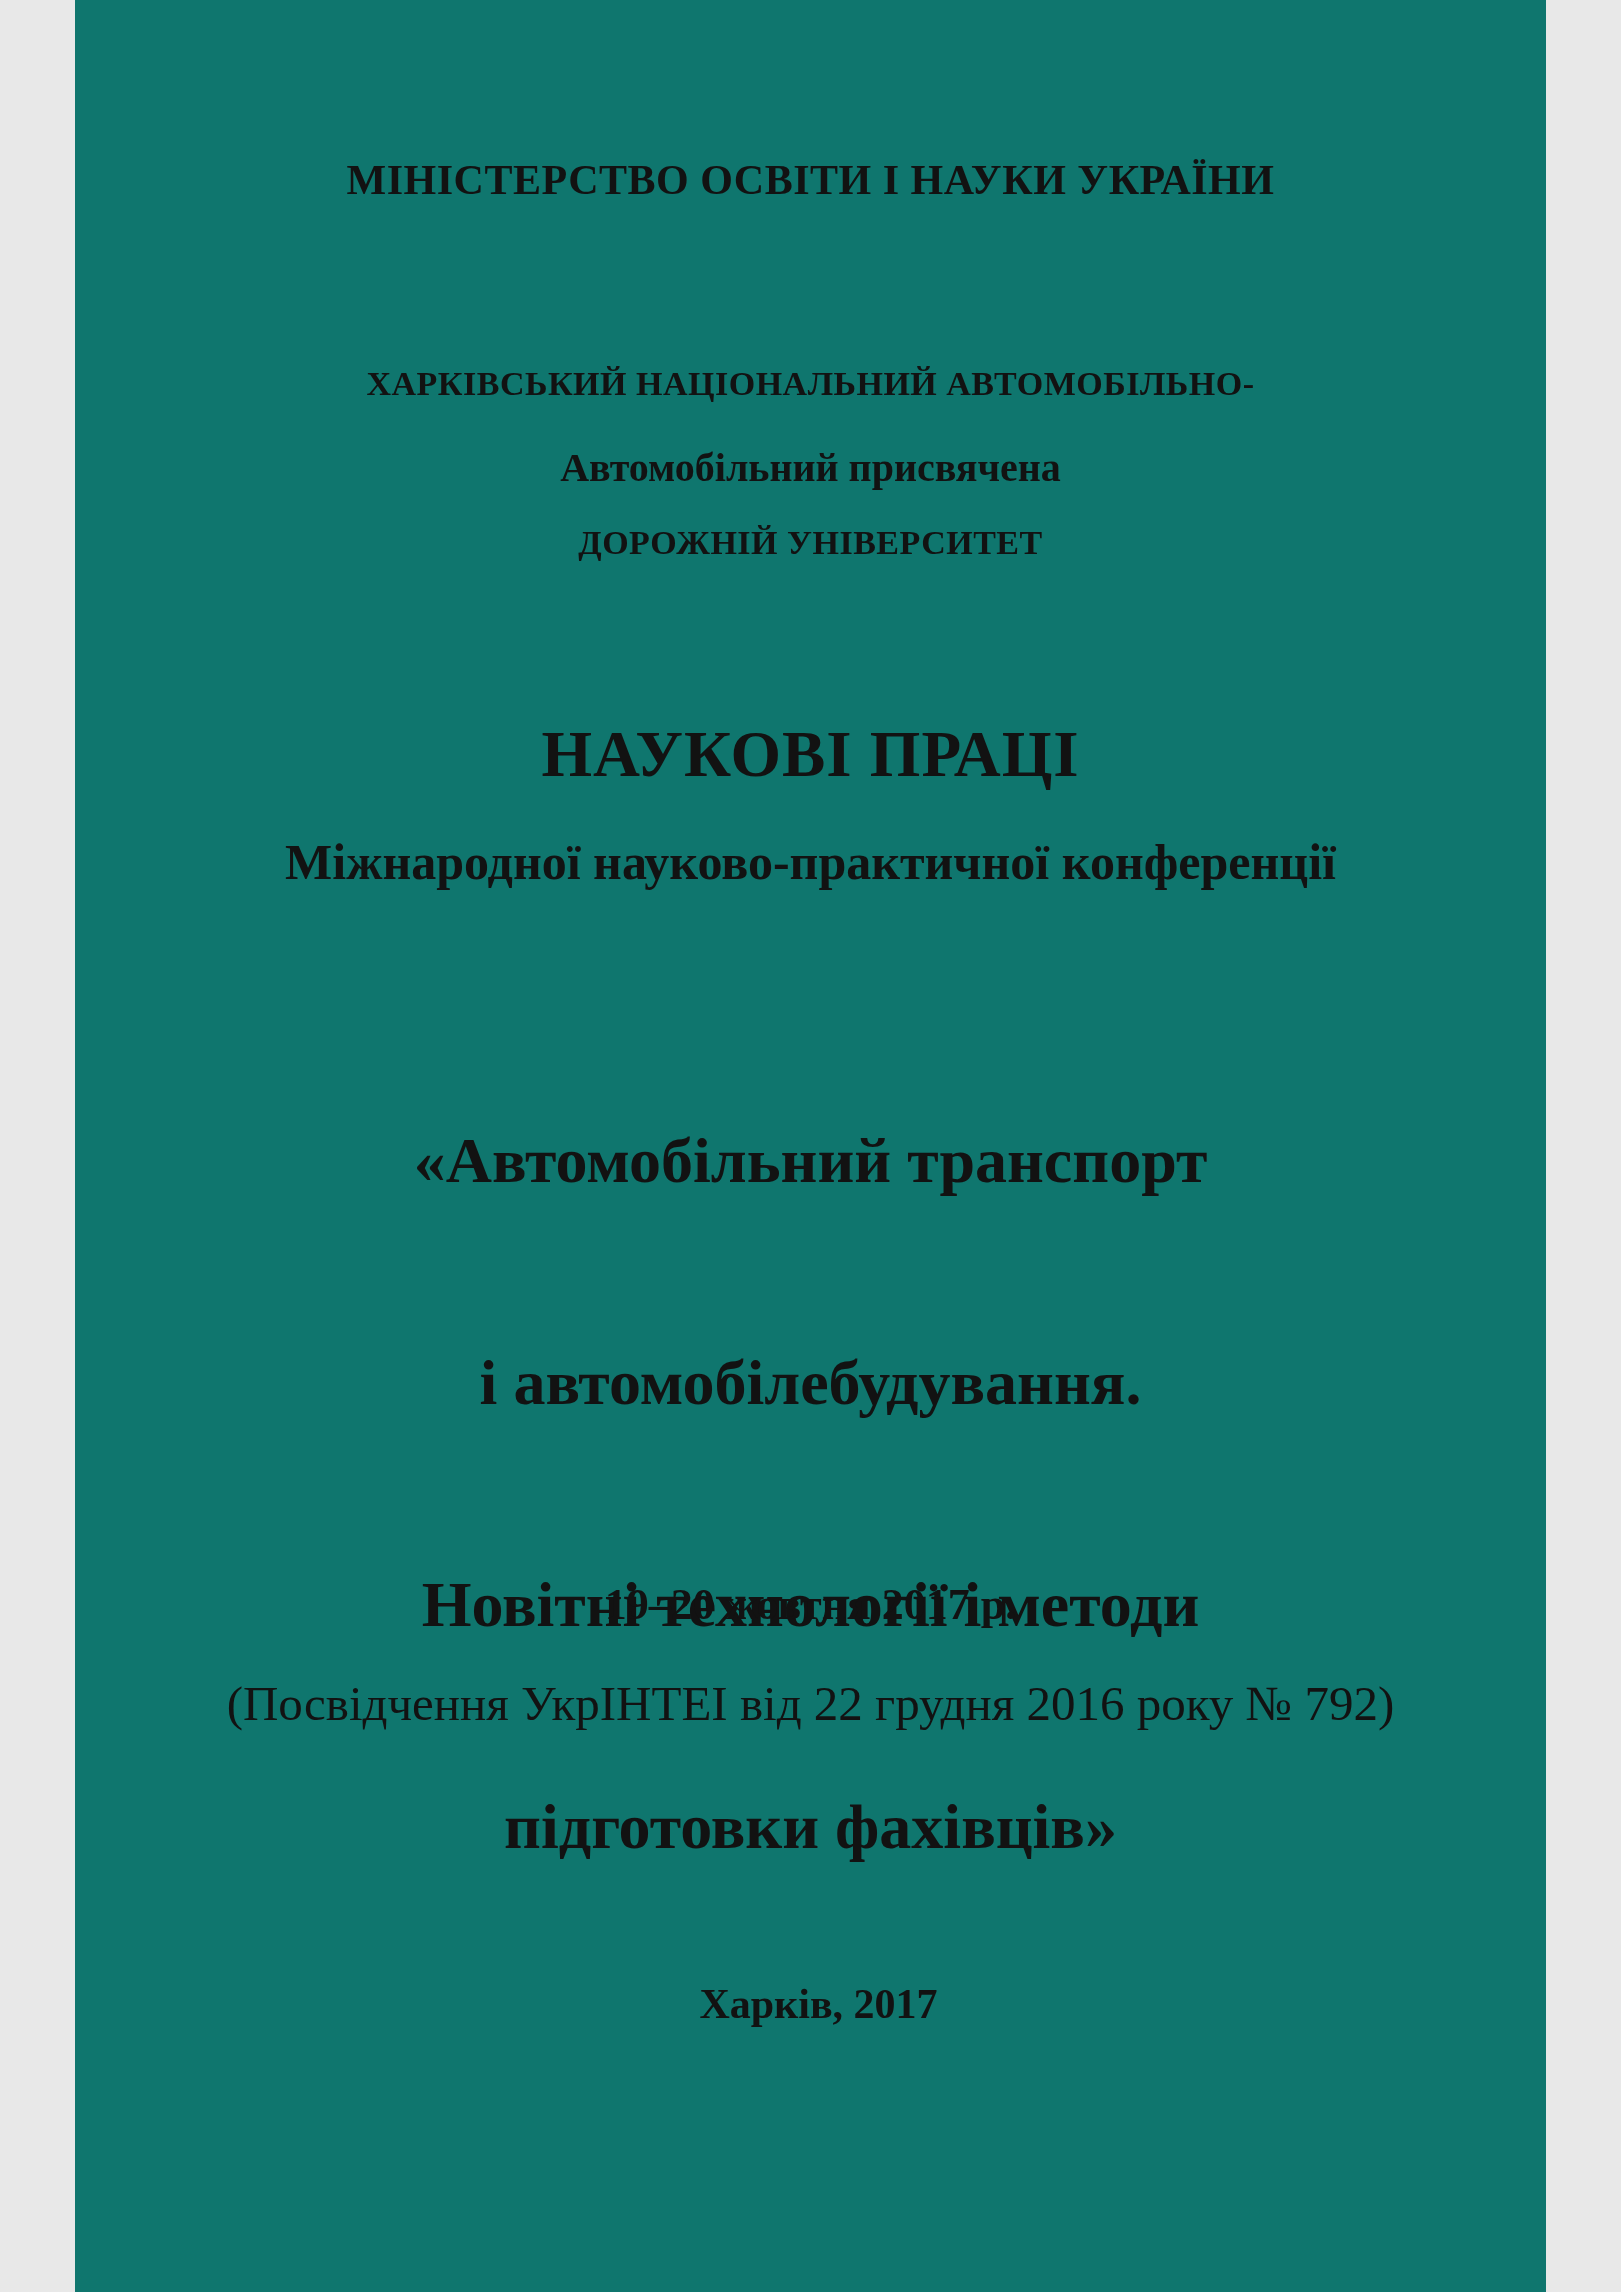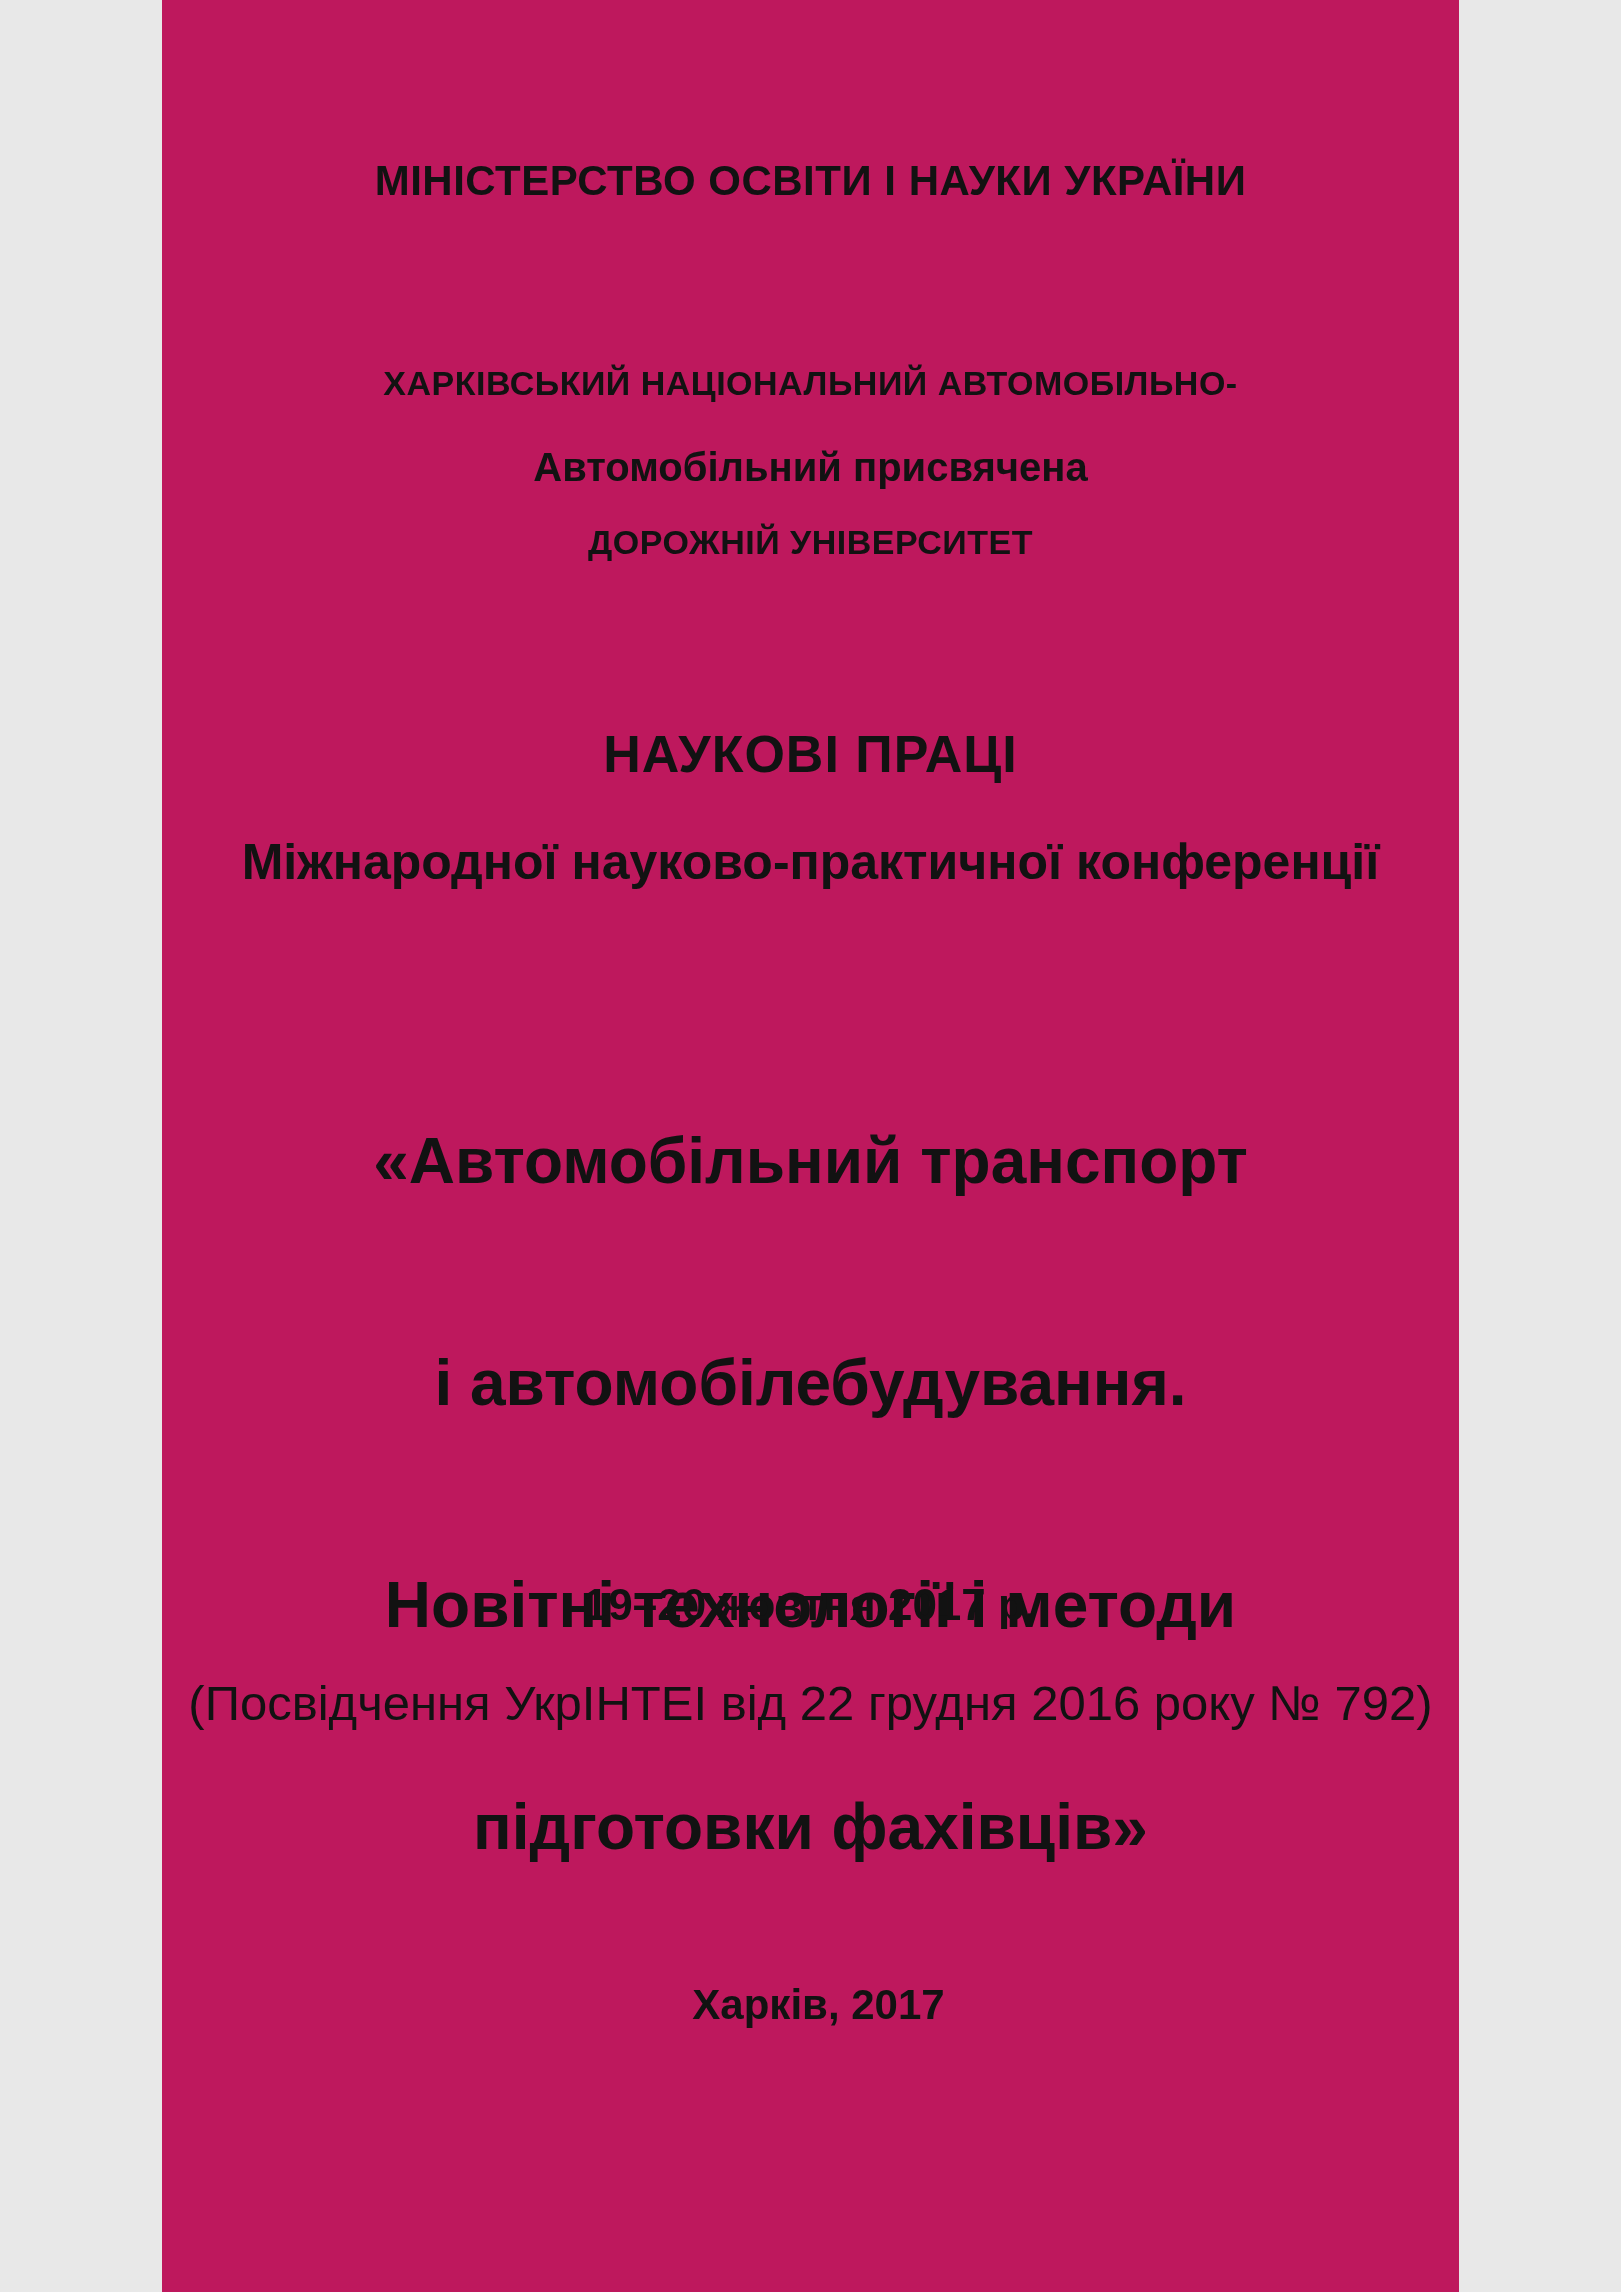--- a/index.html
+++ b/index.html
@@ -2,25 +2,25 @@
 <html><head>
 <meta charset="utf-8">
 <style>
   html, body {
     margin: 0;
     padding: 0;
     background: #e8e8e8;
   }
   .page {
     position: relative;
-    width: 1297px;
+    width: 1471px;
     height: 2293px;
     margin: 0 auto;
-    background: #be185d;
-    font-family: Liberation Sans, sans-serif;
+    background: #0f766e;
+    font-family: Liberation Serif, serif;
     color: #121212;
     overflow: hidden;
   }
   .centered-block {
     position: absolute;
     left: 0;
     right: 0;
     text-align: center;
     white-space: pre-wrap;
   }
@@ -39,21 +39,21 @@
     letter-spacing: 0.5px;
   }
   .faculty {
     top: 443px;
     font-size: 40px;
     line-height: 49px;
     font-weight: bold;
   }
   .proceedings-heading {
     top: 714px;
-    font-size: 52px;
+    font-size: 65px;
     line-height: 80px;
     font-weight: bold;
     letter-spacing: 1px;
   }
   .conference-kind {
     top: 837px;
     font-size: 50px;
     line-height: 51px;
     font-weight: bold;
   }

